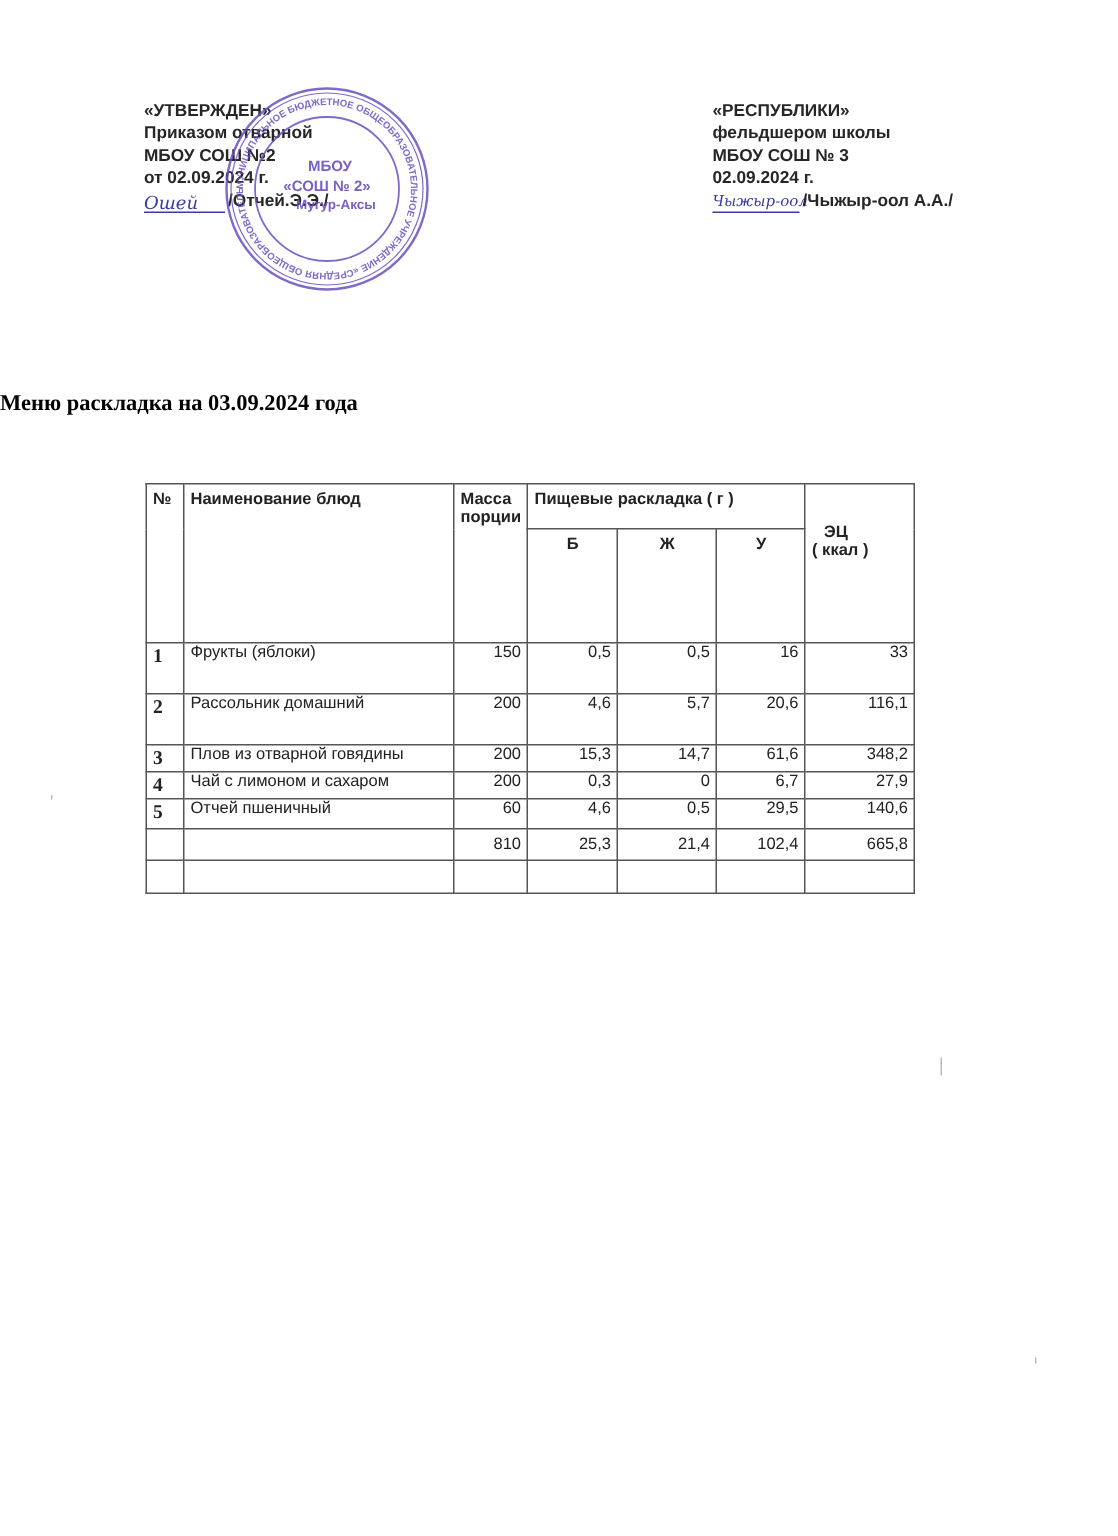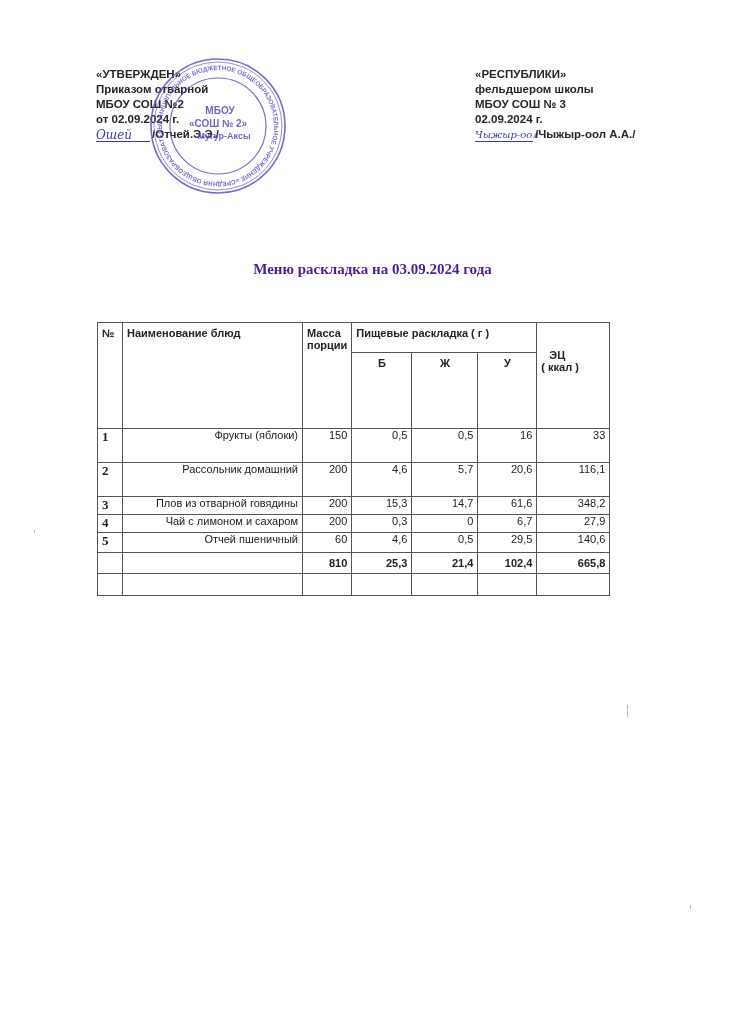--- a/index.html
+++ b/index.html
@@ -19,22 +19,22 @@
     color: #3a3aa8; font-size: 12px; border-bottom: 1px solid #3a3aa8; line-height: 12px; margin-right: 2px;
   }
   .approve-block .signature { width: 54px; }
   .agree-block .signature { width: 58px; font-size: 10px; }
 
   .stamp {
     position: absolute; left: 148px; top: 56px; width: 140px; height: 140px;
   }
 
   .title {
-    position: absolute; left: 0; width: 745px; top: 261px; text-align: center;
-    font-family: "Liberation Serif", serif; font-weight: bold; font-size: 15px; color: #4c1d95;
+    position: absolute; left: 0; width: 745px; top: 261px; 
+    font-family: "Liberation Serif", serif; font-weight: bold; font-size: 15px; color: #000000;
   }
 
   table.menu {
     position: absolute; left: 97px; top: 322px; border-collapse: collapse;
     font-size: 11px; color: #222; table-layout: fixed;
   }
   table.menu td, table.menu th {
     border: 1px solid #555; padding: 0 4px; vertical-align: top;
   }
   table.menu th { font-weight: bold; text-align: left; padding-top: 4px; }
@@ -44,25 +44,25 @@
   .c-b { width: 60px; }
   .c-zh { width: 66px; }
   .c-u { width: 59px; }
   .c-ec { width: 73px; }
   tr.h1 th { height: 25px; }
   tr.h2 th { height: 71px; text-align: center; }
   th.ec { vertical-align: middle; text-align: center; padding-top: 0; }
   th.ec .ec-inner { display: inline-block; text-align: left; margin-top: 22px; }
   td.num { font-family: "Liberation Serif", serif; font-weight: bold; font-size: 13px; }
   td.r { text-align: right; vertical-align: bottom; }
-  td.name { vertical-align: bottom; text-align: right; }
+  td.name { vertical-align: bottom; }
   tr.tall td { height: 33px; }
   tr.mid td { height: 17px; }
   tr.r5 td { height: 19px; }
-  tr.total td { height: 20px; font-weight: bold; vertical-align: middle; }
+  tr.total td { height: 20px; font-weight: normal; vertical-align: middle; }
   tr.empty td { height: 21px; }
   .artifact { position: absolute; background: #bbb; }
 </style>
 </head>
 <body>
 
 <div class="approve-block">
   <div class="line">«УТВЕРЖДЕН»</div>
   <div class="line">Приказом отварной</div>
   <div class="line">МБОУ СОШ №2</div>

